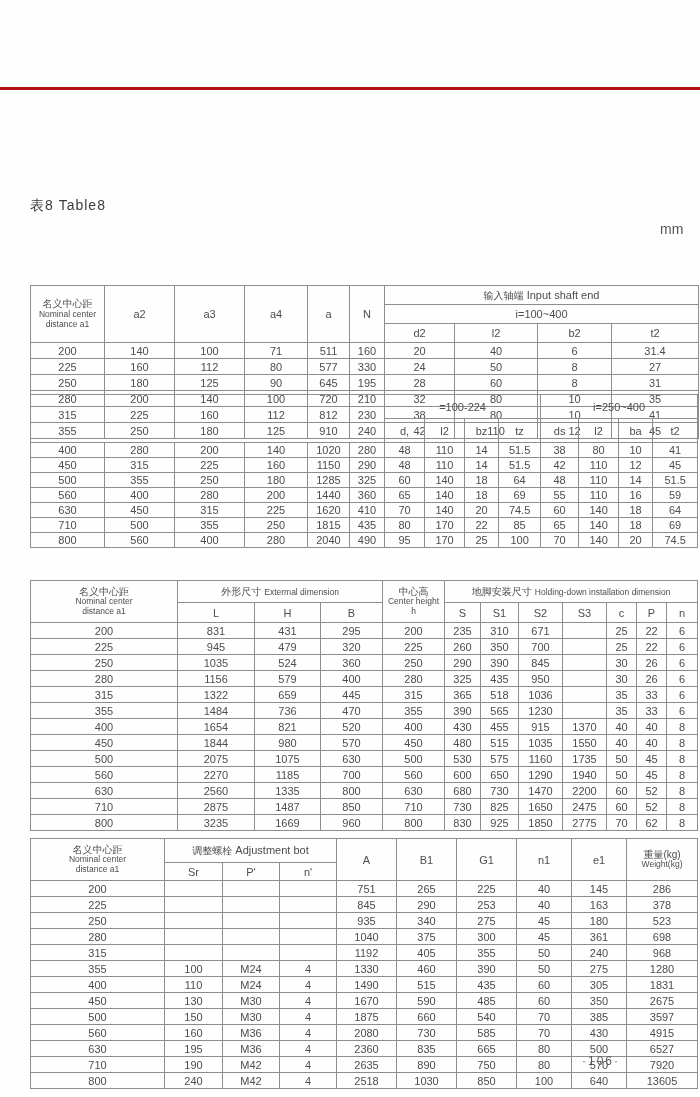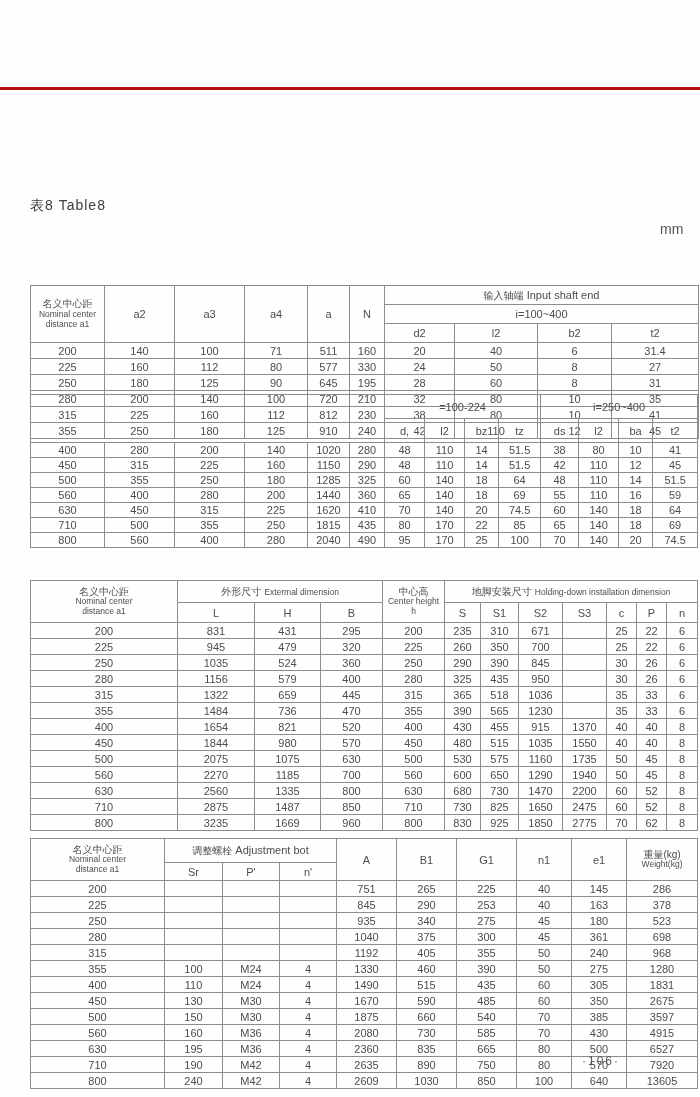--- a/index.html
+++ b/index.html
@@ -730,21 +730,21 @@
           <td>750</td>
           <td>80</td>
           <td>570</td>
           <td>7920</td>
         </tr>
         <tr>
           <td>800</td>
           <td>240</td>
           <td>M42</td>
           <td>4</td>
-          <td>2609</td>
+          <td>2518</td>
           <td>1030</td>
           <td>850</td>
           <td>100</td>
           <td>640</td>
           <td>13605</td>
         </tr>
       </tbody>
   </table>
 
   <div class="footer">·106·</div>

